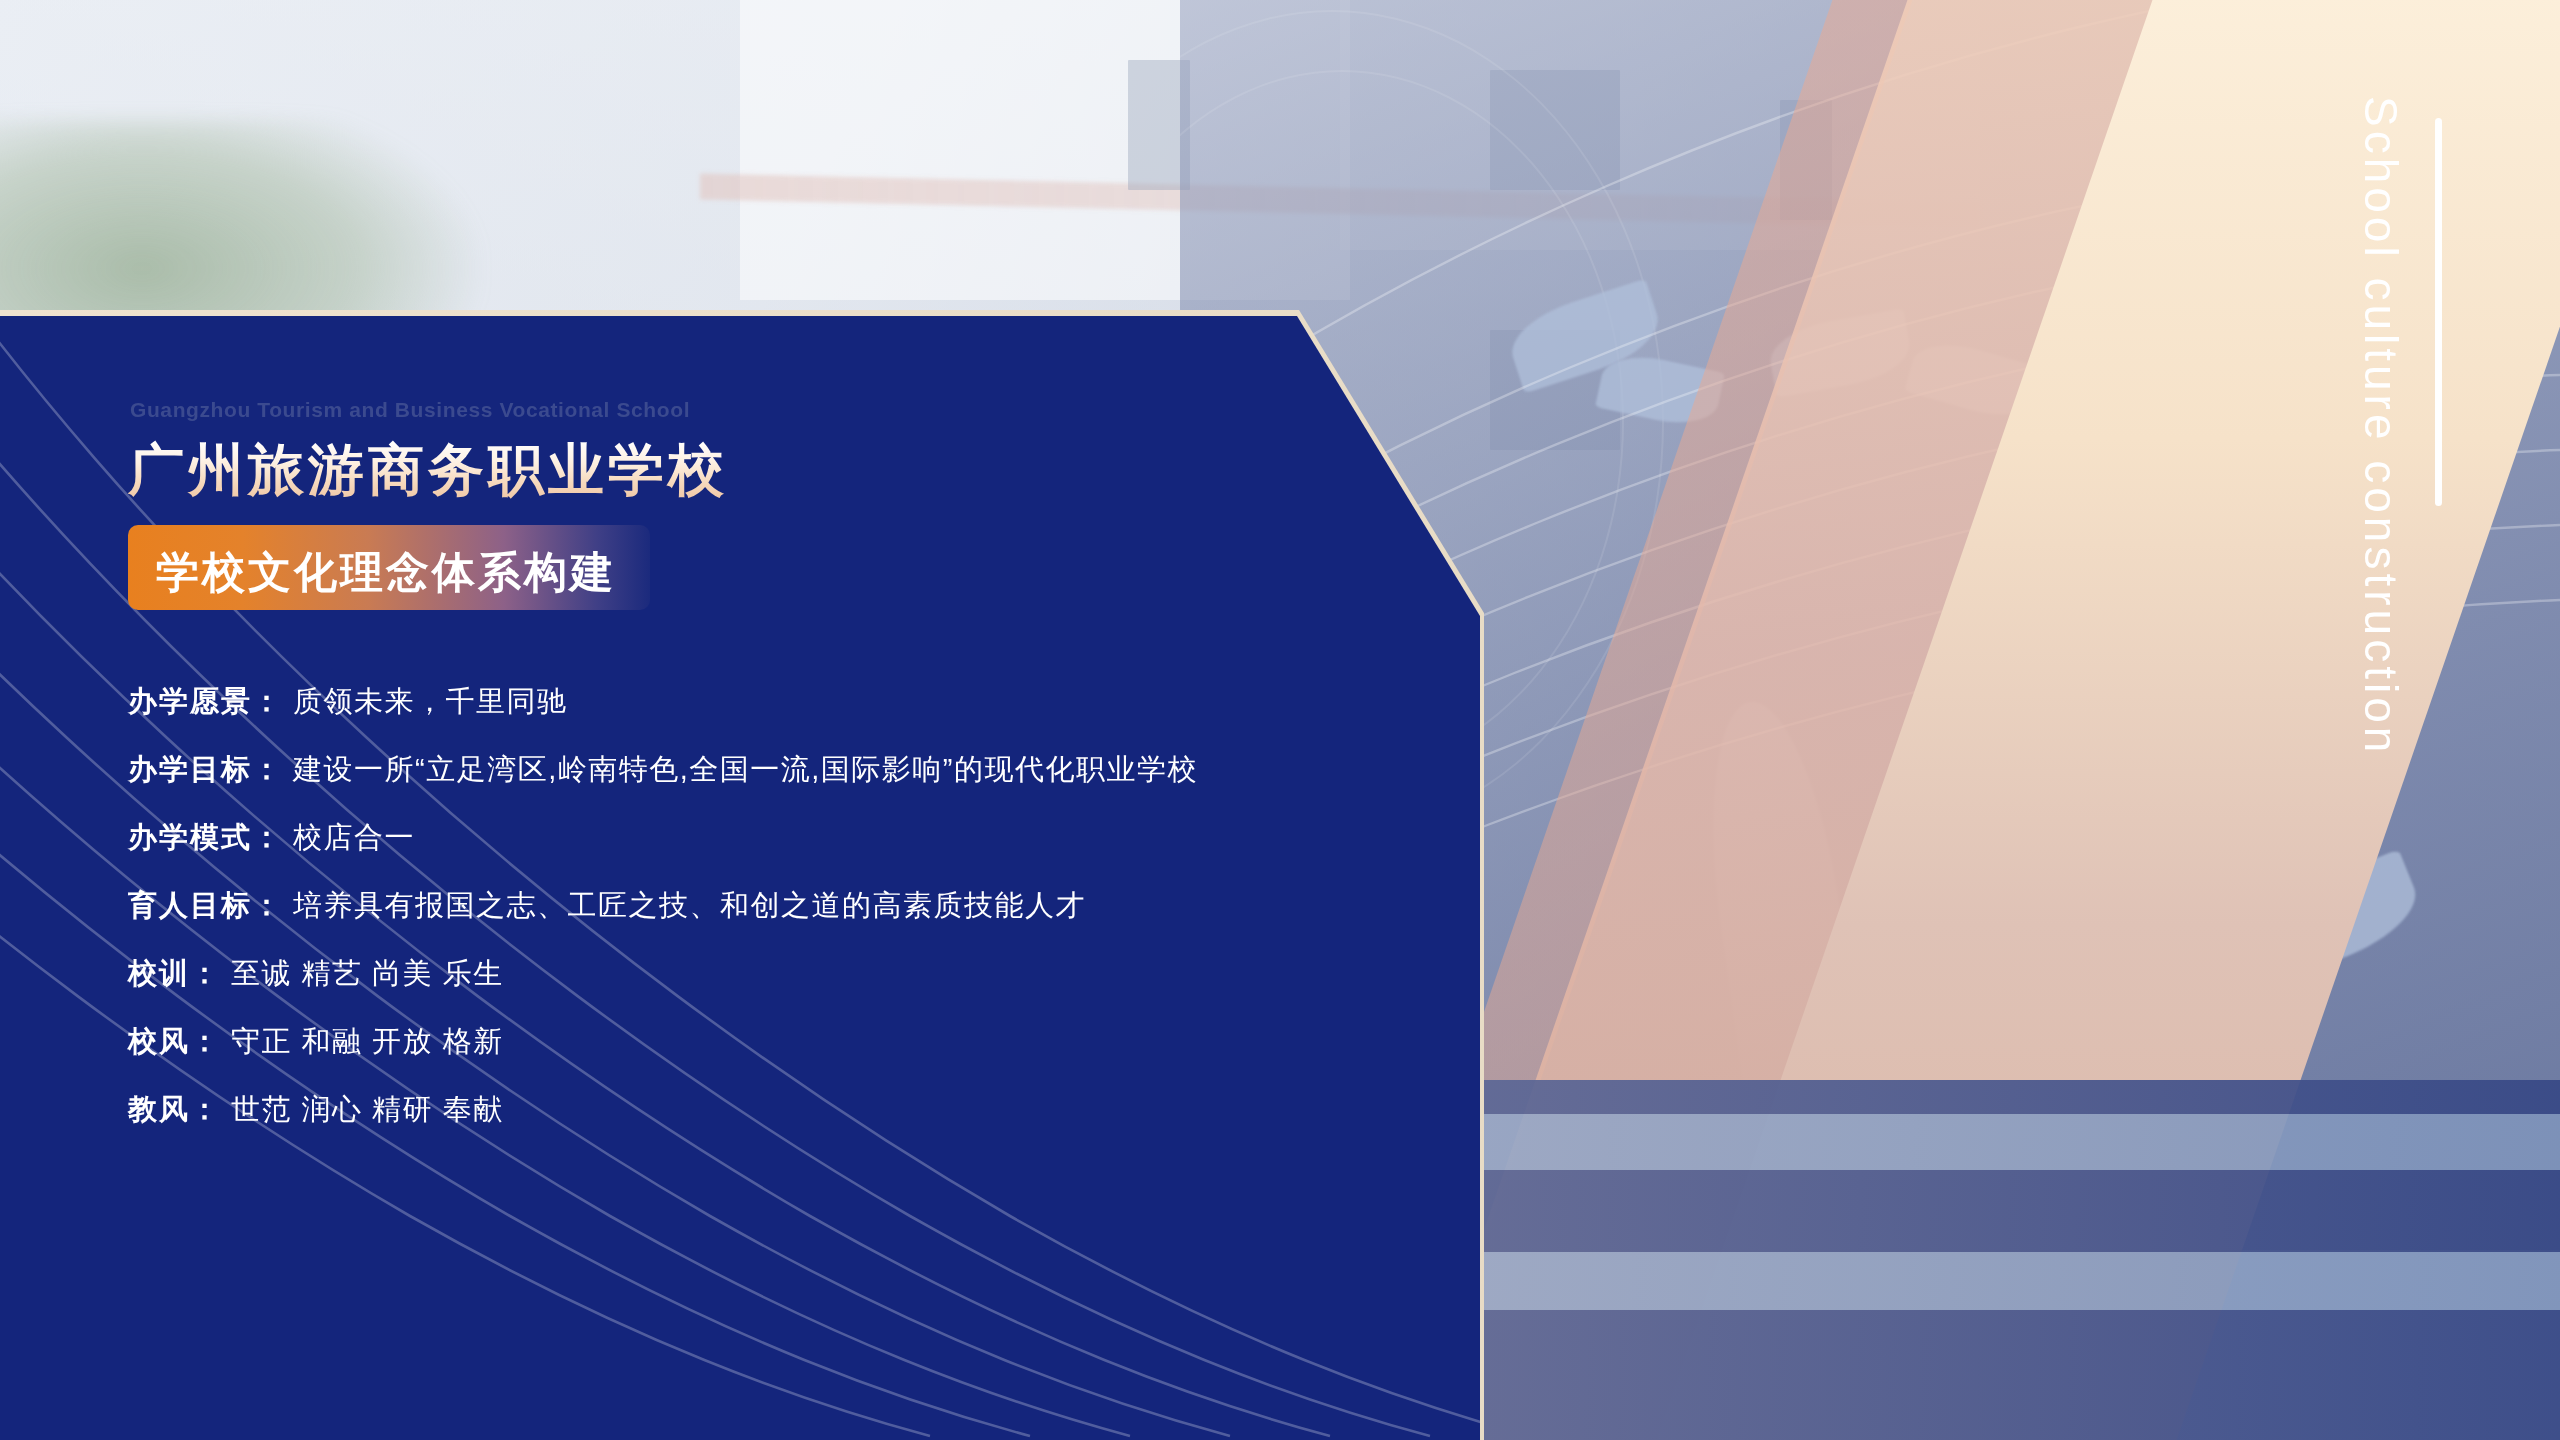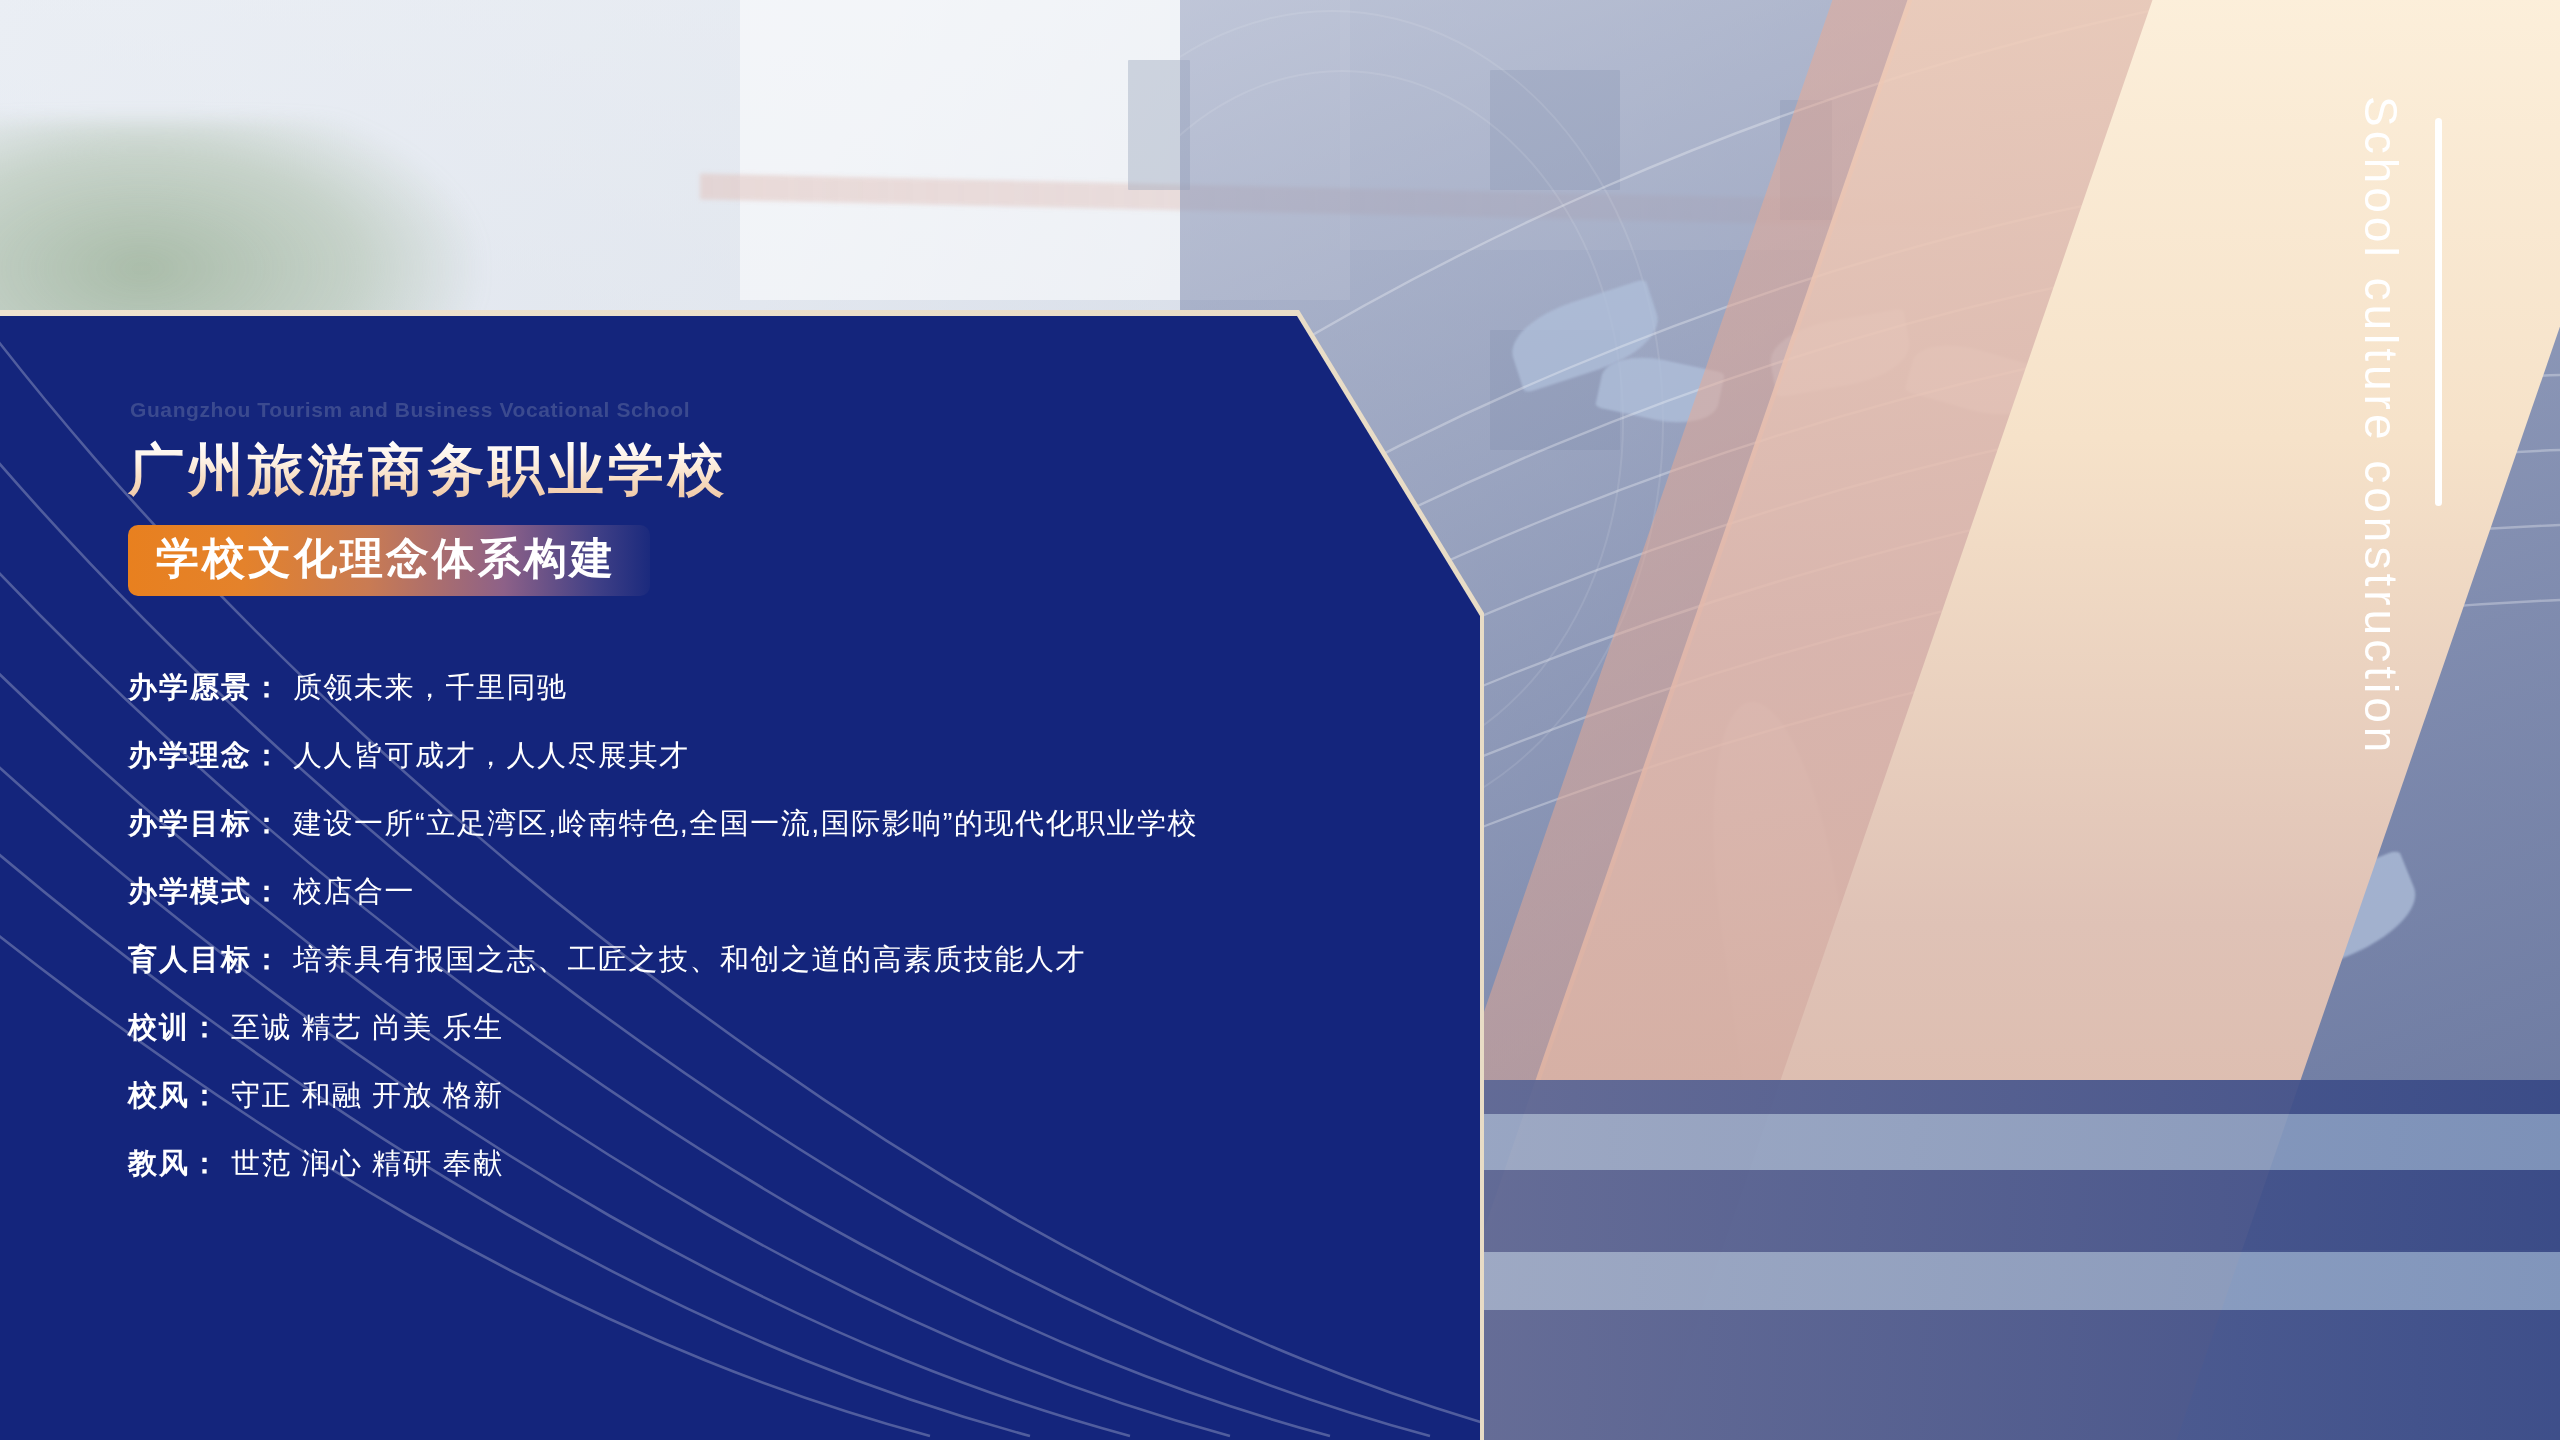--- a/index.html
+++ b/index.html
@@ -56,21 +56,21 @@
     clip-path:polygon(0 0,1299px 0,1484px 303px,1484px 1130px,0 1130px);}
   .panel-arcs{position:absolute;inset:0;}
 
   
   .content{position:absolute;left:128px;top:398px;width:1320px;}
   .eyebrow{font-size:21px;font-weight:bold;letter-spacing:.6px;color:#3b4a8f;margin:0 0 18px 2px;}
   .headline{font-size:56px;font-weight:bold;line-height:1.06;letter-spacing:4px;margin:0;
     background:linear-gradient(180deg,#ffffff 0%,#fdf0e2 38%,#f6d9bd 72%,#f0c8a7 100%);
     -webkit-background-clip:text;background-clip:text;color:transparent;
     font-family:"Liberation Sans","DejaVu Sans",sans-serif;}
-  .badge{display:inline-block;margin-top:26px;padding:12px 34px 16px 28px;border-radius:10px;
+  .badge{display:inline-block;margin-top:26px;padding:26px 34px 16px 28px;border-radius:10px;
     background:linear-gradient(90deg,#e8801f 0%,#e4822b 22%,#c97b53 46%,#8d6188 72%,#3f3f86 90%,#1b2a7d 100%);
     color:#fff;font-size:43px;font-weight:bold;letter-spacing:3px;line-height:1;}
   .list{margin-top:72px;}
   .row{display:flex;align-items:baseline;margin-bottom:28px;color:#fff;}
   .row .lbl{font-size:29px;font-weight:bold;letter-spacing:2px;white-space:nowrap;text-align:right;}
   .row .val{font-size:29px;font-weight:400;letter-spacing:1.5px;margin-left:10px;}
 
   
   .vtext{position:absolute;right:152px;top:96px;height:960px;
     writing-mode:vertical-rl;text-orientation:mixed;
@@ -153,24 +153,20 @@
   <div class="content">
     <div class="eyebrow">Guangzhou Tourism and Business Vocational School</div>
     <h1 class="headline">广州旅游商务职业学校</h1>
     <div class="badge">学校文化理念体系构建</div>
     <div class="list">
       <div class="row">
           <span class="lbl">办学愿景：</span>
           <span class="val">质领未来，千里同驰</span>
         </div>
       <div class="row">
-          <span class="lbl">办学理念：</span>
-          <span class="val">人人皆可成才，人人尽展其才</span>
-        </div>
-      <div class="row">
           <span class="lbl">办学目标：</span>
           <span class="val">建设一所“立足湾区,岭南特色,全国一流,国际影响”的现代化职业学校</span>
         </div>
       <div class="row">
           <span class="lbl">办学模式：</span>
           <span class="val">校店合一</span>
         </div>
       <div class="row">
           <span class="lbl">育人目标：</span>
           <span class="val">培养具有报国之志、工匠之技、和创之道的高素质技能人才</span>

